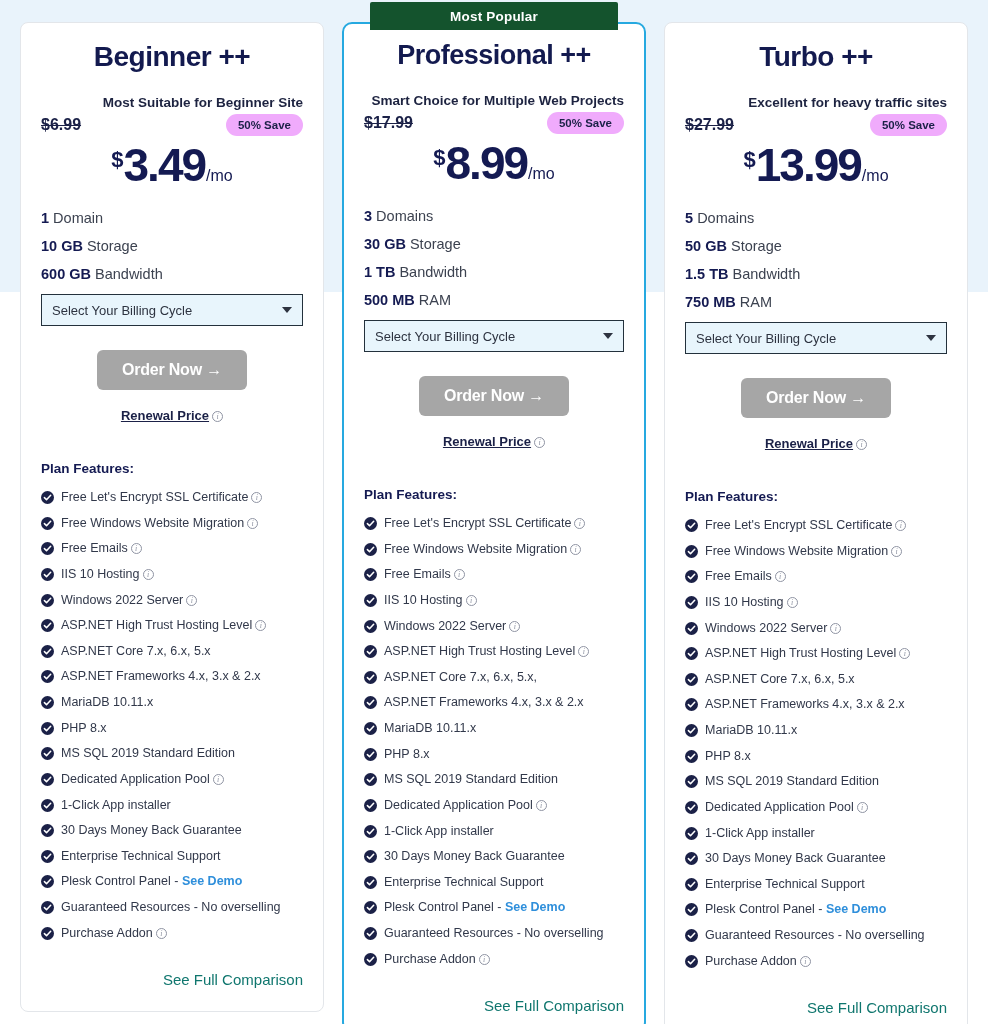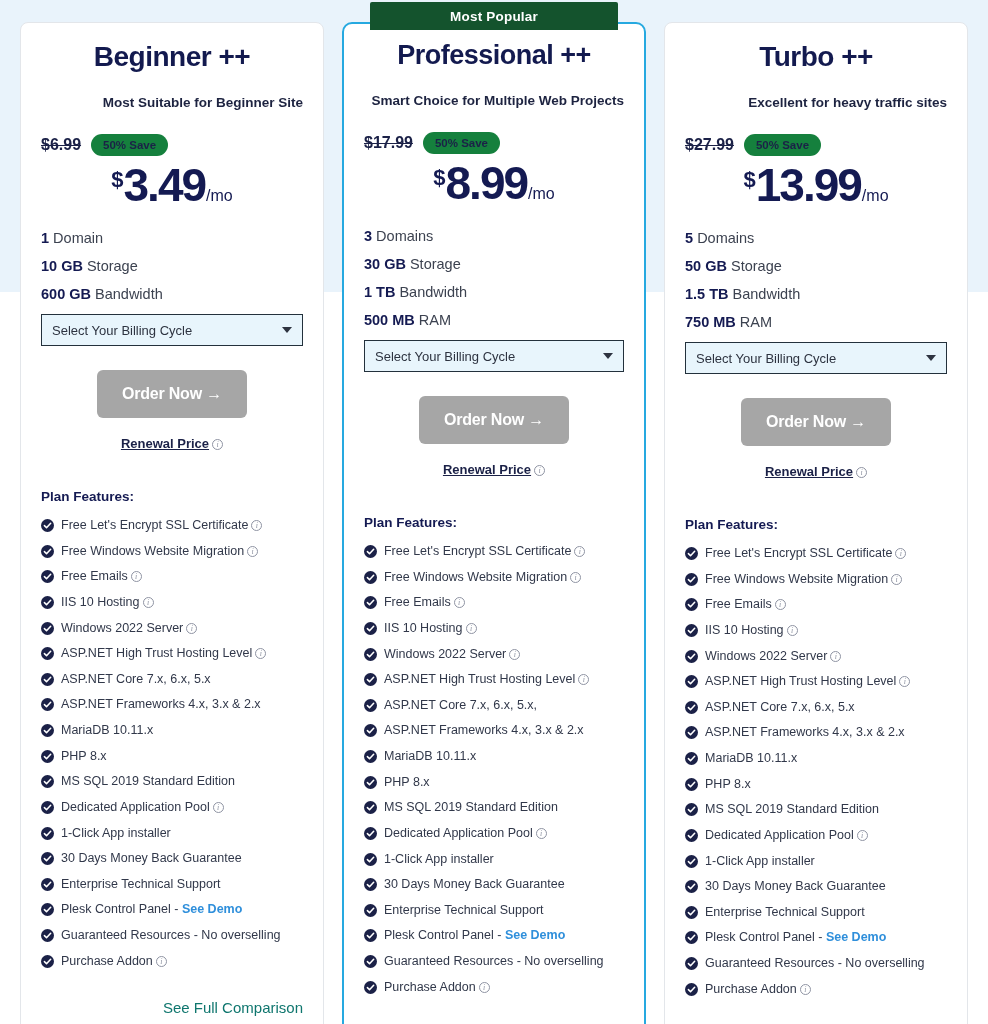--- a/index.html
+++ b/index.html
@@ -85,34 +85,33 @@
     text-align: right;
     color: #1d2340;
     font-size: 13.5px;
     font-weight: bold;
     margin-top: 22px;
   }
 
   .price-row {
     display: flex;
     align-items: center;
-    justify-content: flex-start;
-    gap: 10px;
-    margin-top: 24px;
+    justify-content: space-between;
+    margin-top: 4px;
   }
 
   .old-price {
     color: #1b2147;
     font-size: 16px;
     font-weight: bold;
     text-decoration: line-through;
   }
 
   .save-badge {
-    background: #15803d;
+    background: #f0abfc;
     color: #1b2147;
     font-size: 11.5px;
     font-weight: bold;
     border-radius: 20px;
     padding: 5px 12px;
   }
 
   .price-main {
     display: flex;
     align-items: baseline;
@@ -152,21 +151,21 @@
     width: 0; height: 0;
     border-left: 5px solid transparent;
     border-right: 5px solid transparent;
     border-top: 6px solid #2d3340;
   }
 
   .order-btn {
     display: block;
     margin: 24px auto 0 auto;
     width: 150px;
-    height: 48px;
+    height: 40px;
     background: #a6a6a6;
     border: none;
     border-radius: 6px;
     color: #ffffff;
     font-size: 16px;
     font-weight: bold;
     font-family: "Liberation Sans", sans-serif;
     cursor: pointer;
     letter-spacing: -0.2px;
   }

